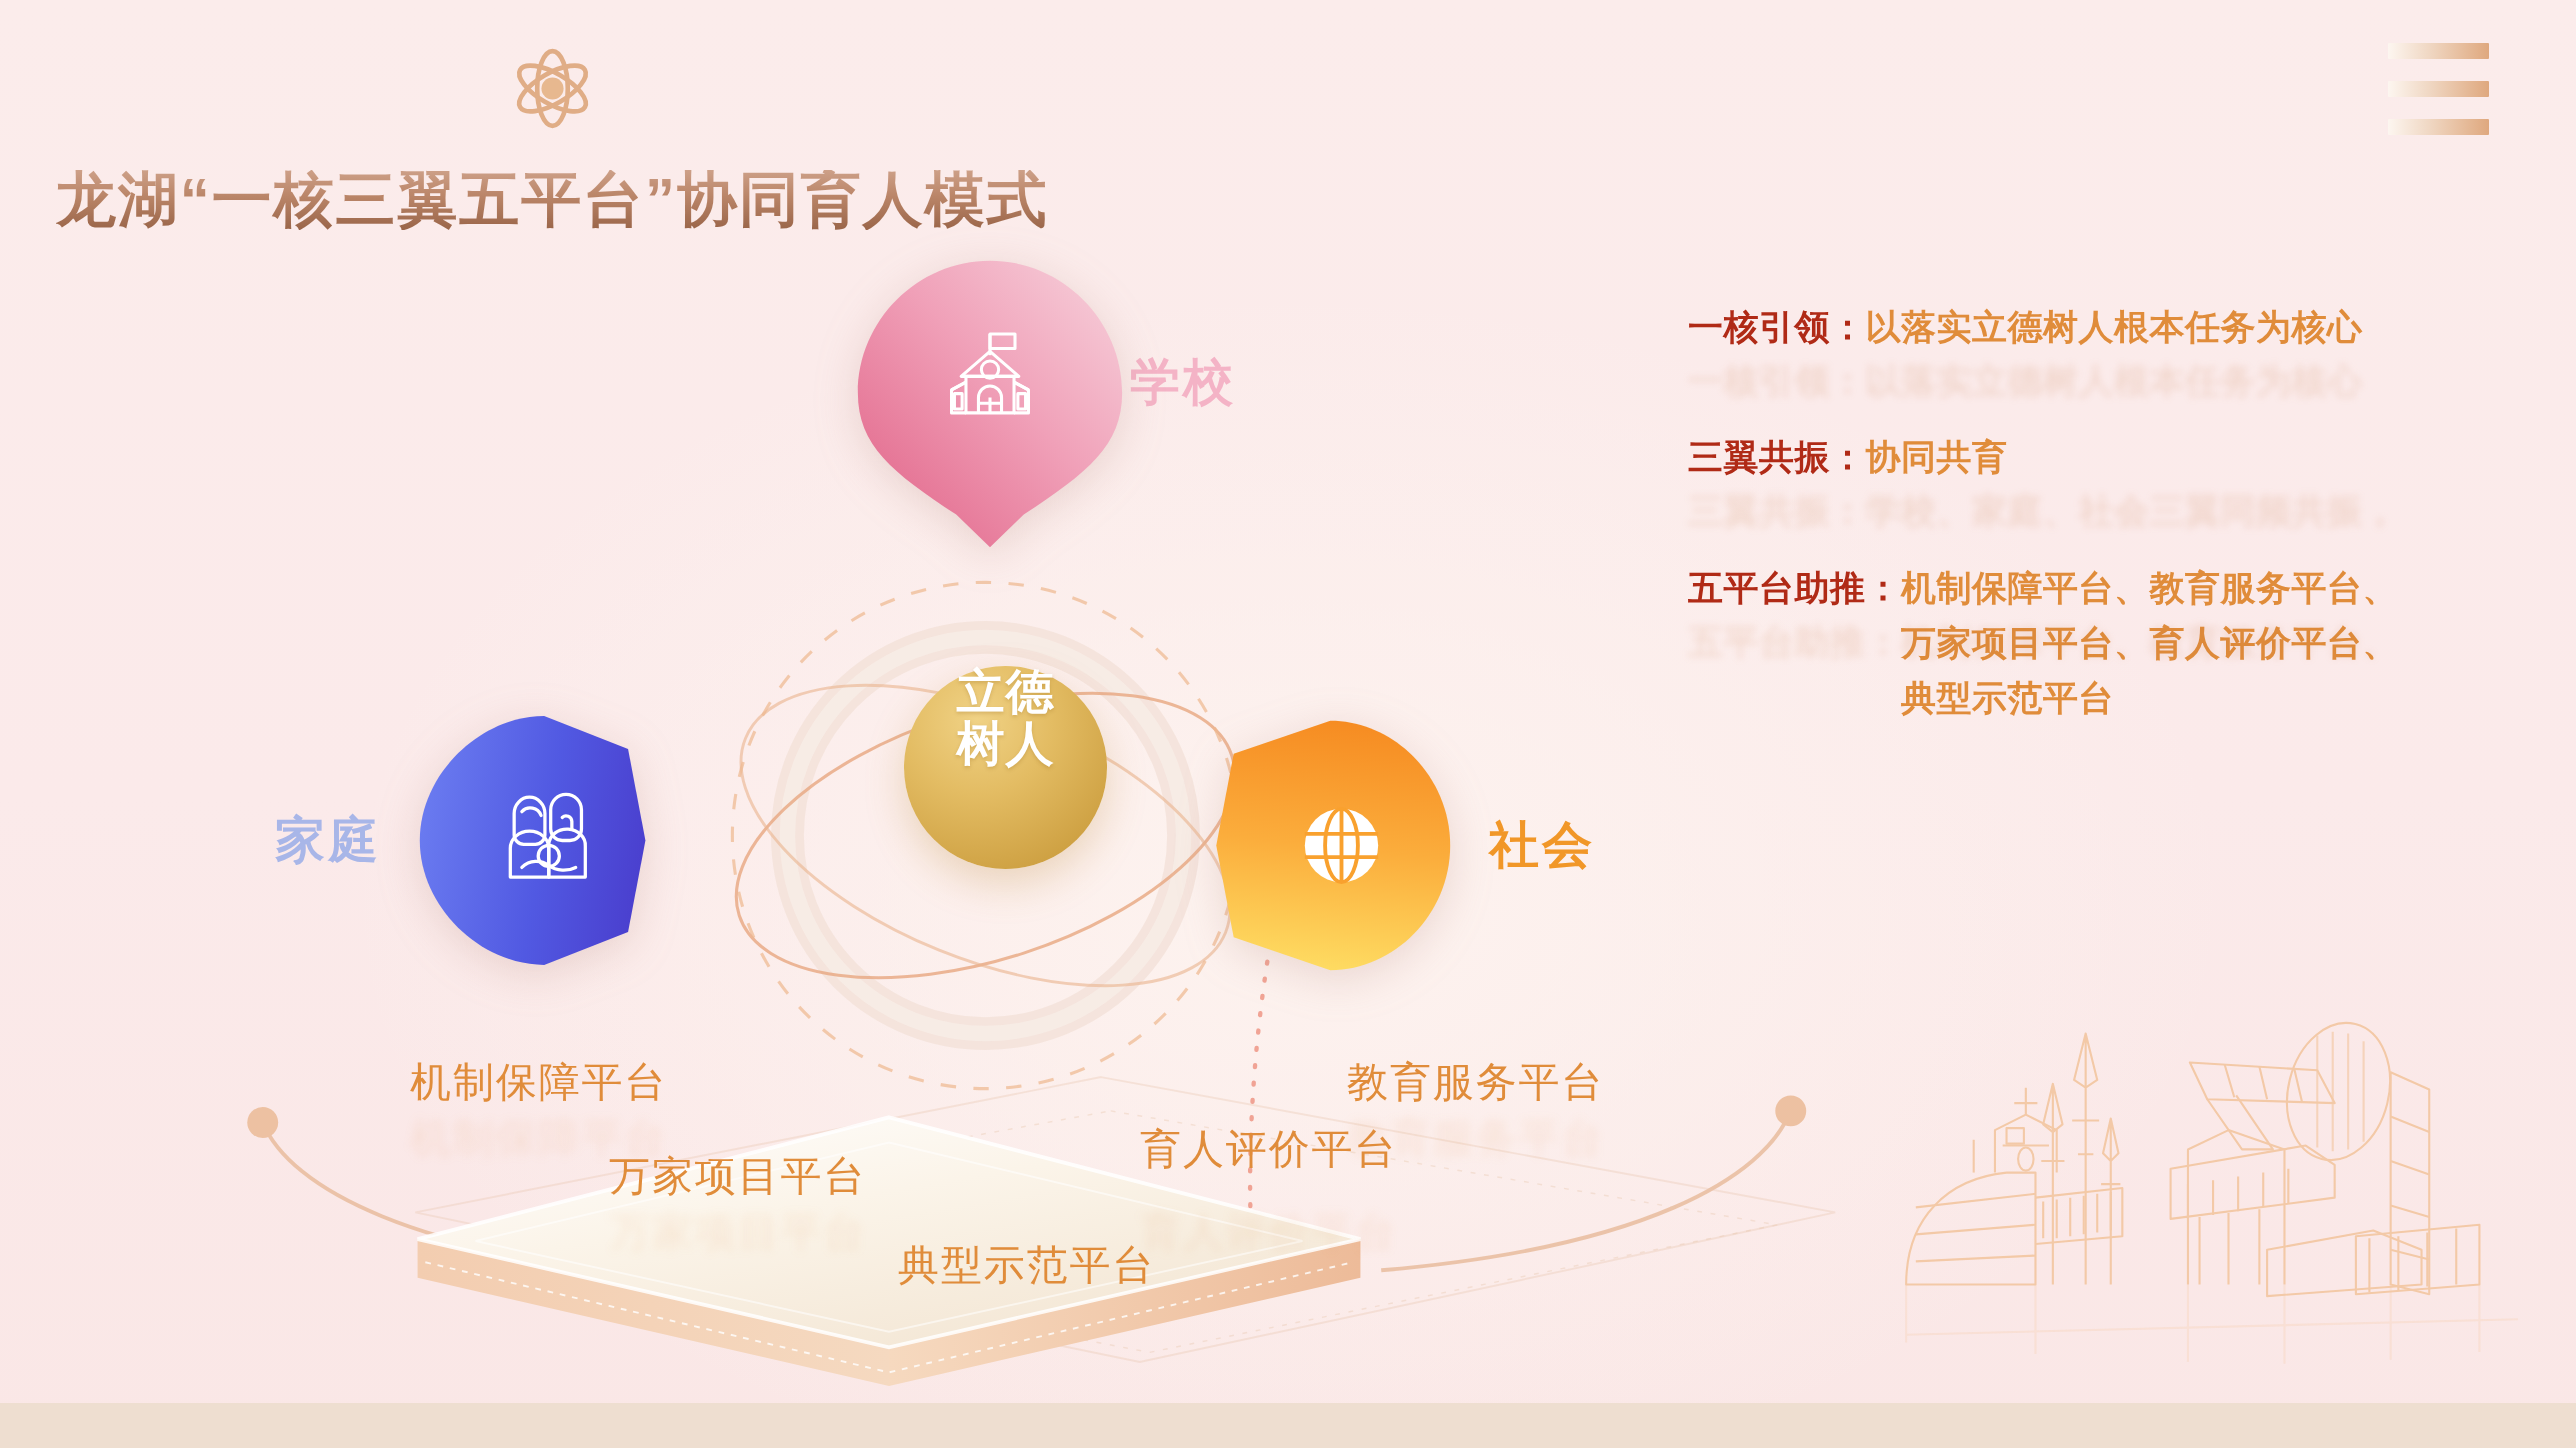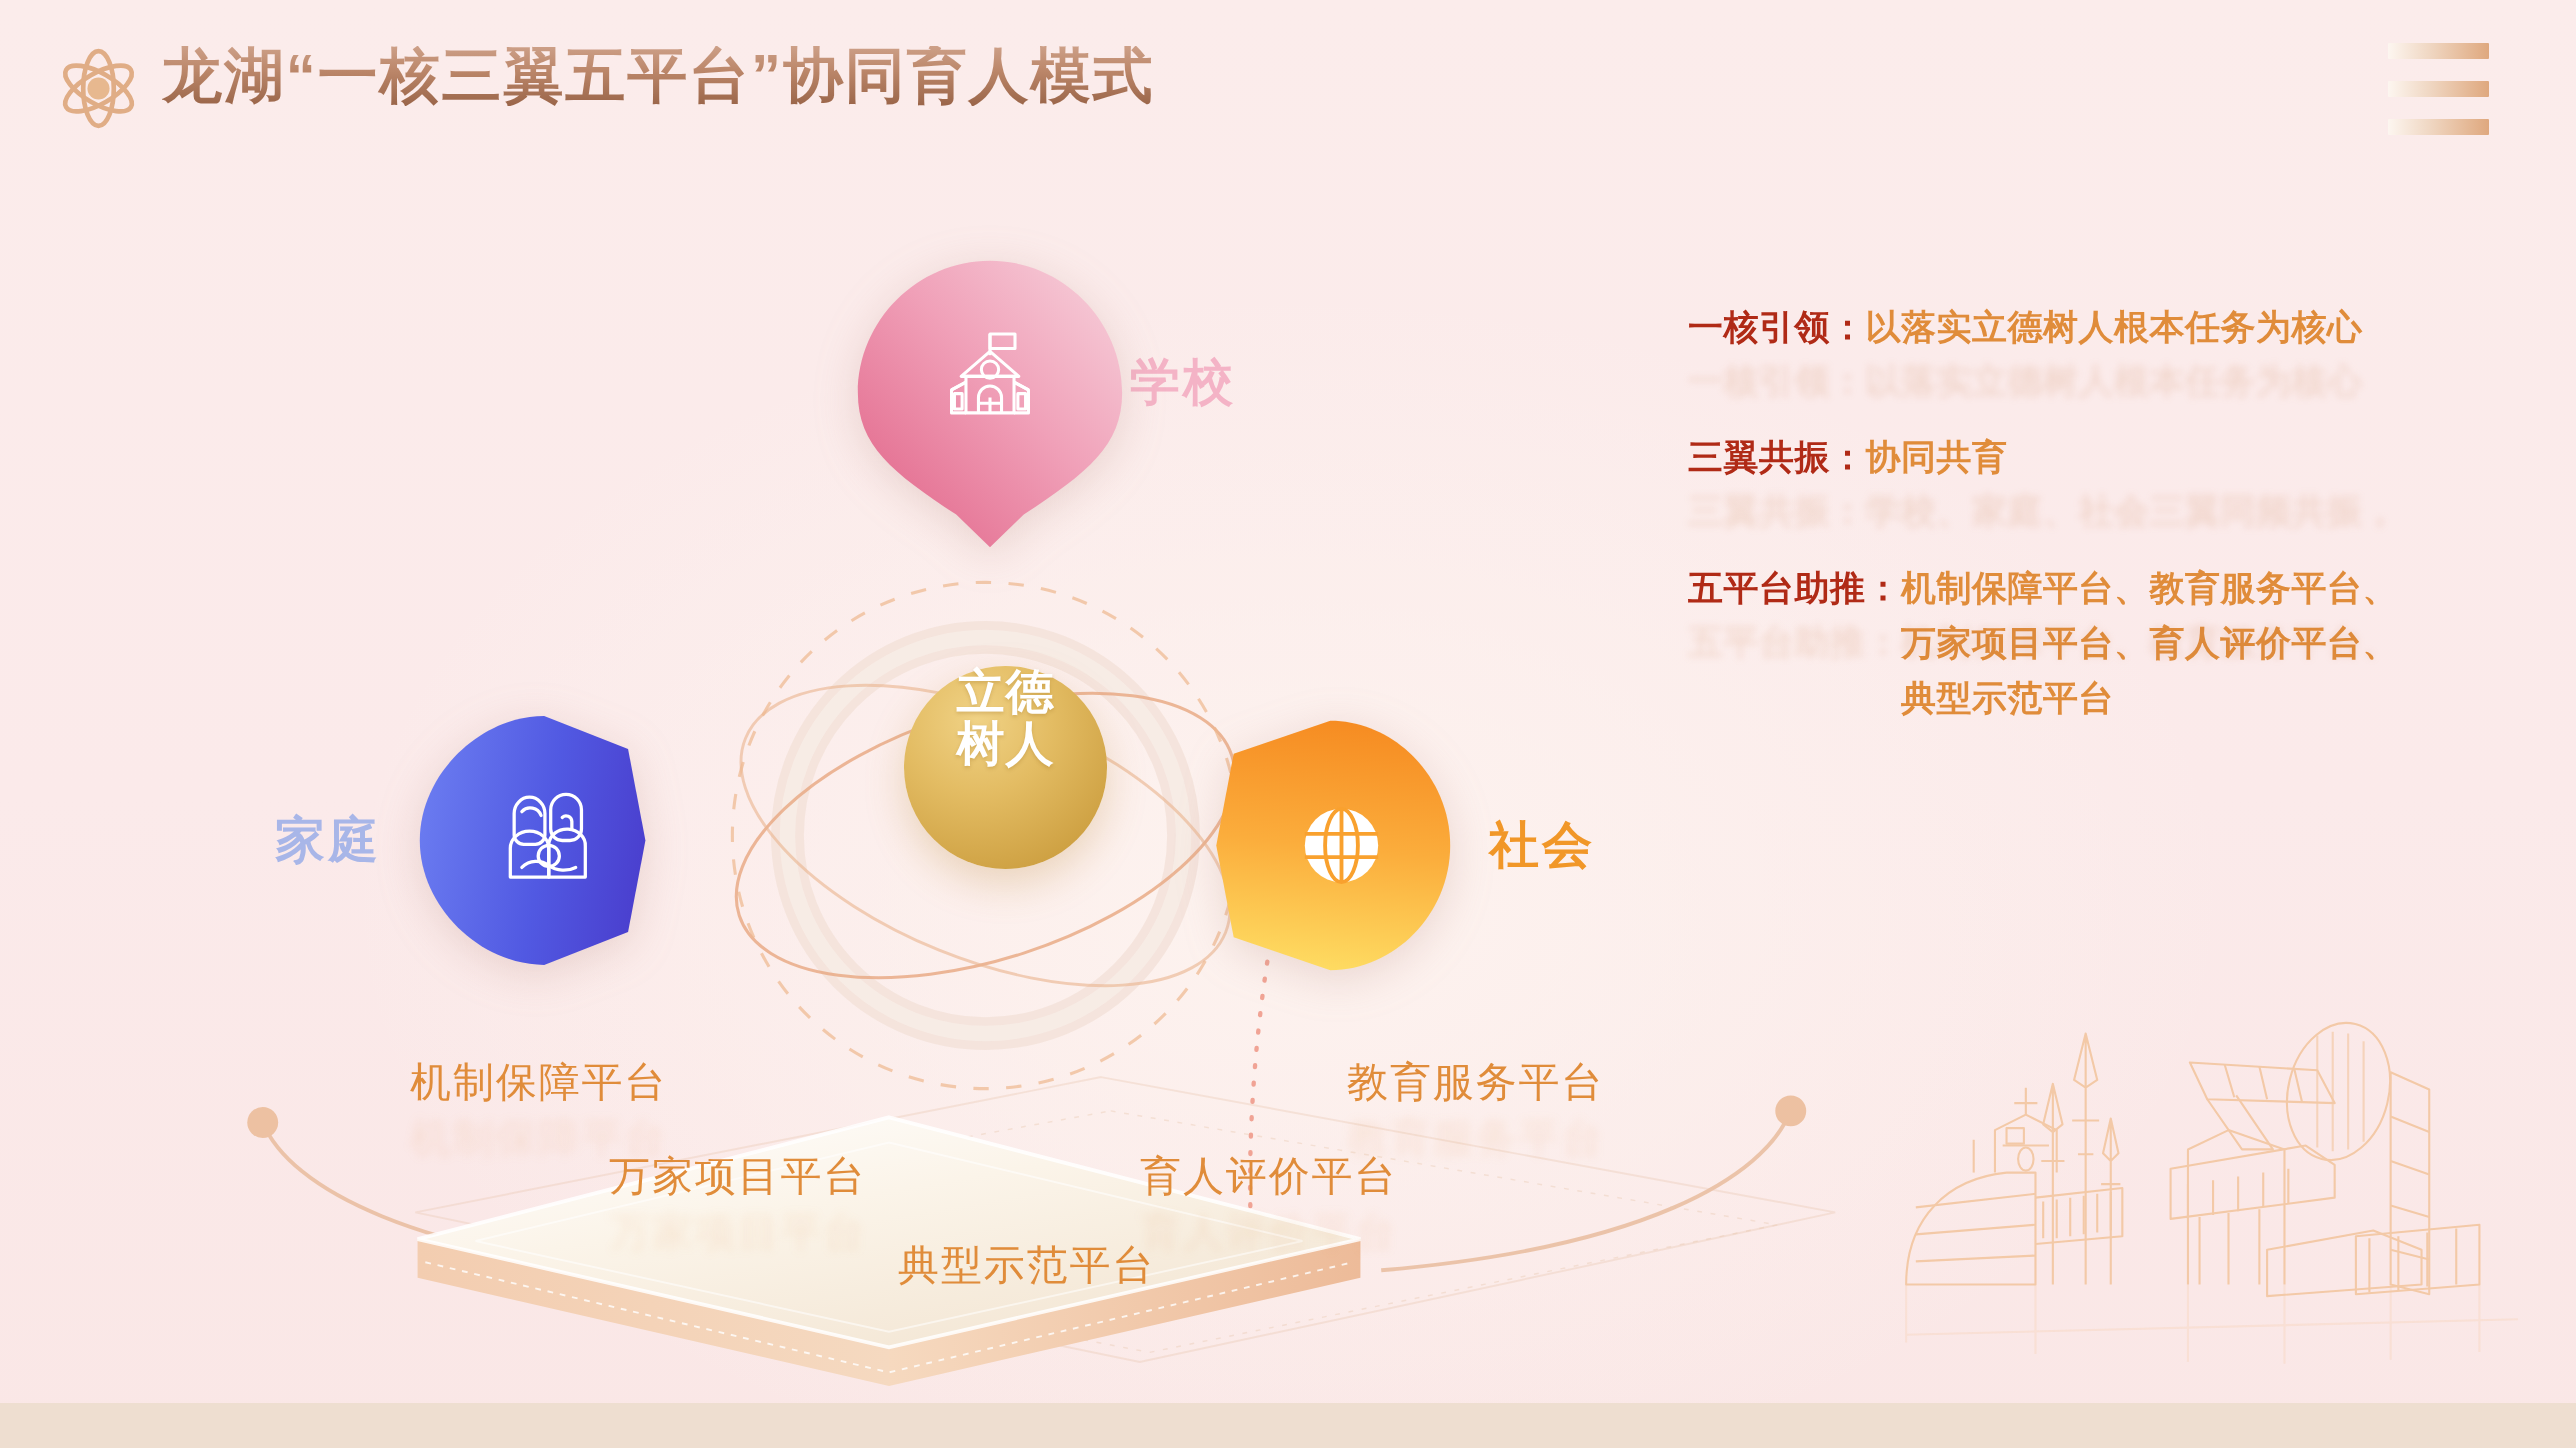--- a/index.html
+++ b/index.html
@@ -24,21 +24,21 @@
 
   
   .bottom-strip{
     position:absolute; left:0; right:0; bottom:0; height:46px;
     background:#eeded0;
   }
 
   
   .header{
     position:absolute; left:56px; top:46px;
-    display:flex; align-items:flex-start; gap:21px;
+    display:flex; align-items:center; gap:39px;flex-direction:column;
   }
   .atom-icon{ width:85px; height:85px; flex:0 0 85px; display:block; }
   .page-title{
     font-size:60px;
     font-weight:700;
     letter-spacing:1.9px;
     line-height:1;
     background:linear-gradient(180deg,#cda088 0%, #bb8669 42%, #9a6549 100%);
     -webkit-background-clip:text;
     background-clip:text;
@@ -131,21 +131,21 @@
     font-size:41px; font-weight:400;
     color:#e08c3a; letter-spacing:1.9px; white-space:nowrap;
   }
   .plat-label.ghost{
     color:rgba(224,140,58,.13);
     filter:blur(4.8px);
   }
   #plat-0{ left:410px; top:1055px; }
   #plat-1{ left:1347px; top:1055px; }
   #plat-2{ left:609px; top:1149px; }
-  #plat-3{ left:1140px; top:1149px; }
+  #plat-3{ left:1140px; top:1122px; }
   #plat-4{ left:898px; top:1238px; }
 
   
   .info-panel{
     position:absolute; left:1688px; top:299px;
     width:850px;
   }
   .info-row{ position:relative; margin-bottom:75px; }
   .info-row:last-child{ margin-bottom:0; }
   .info-line{

